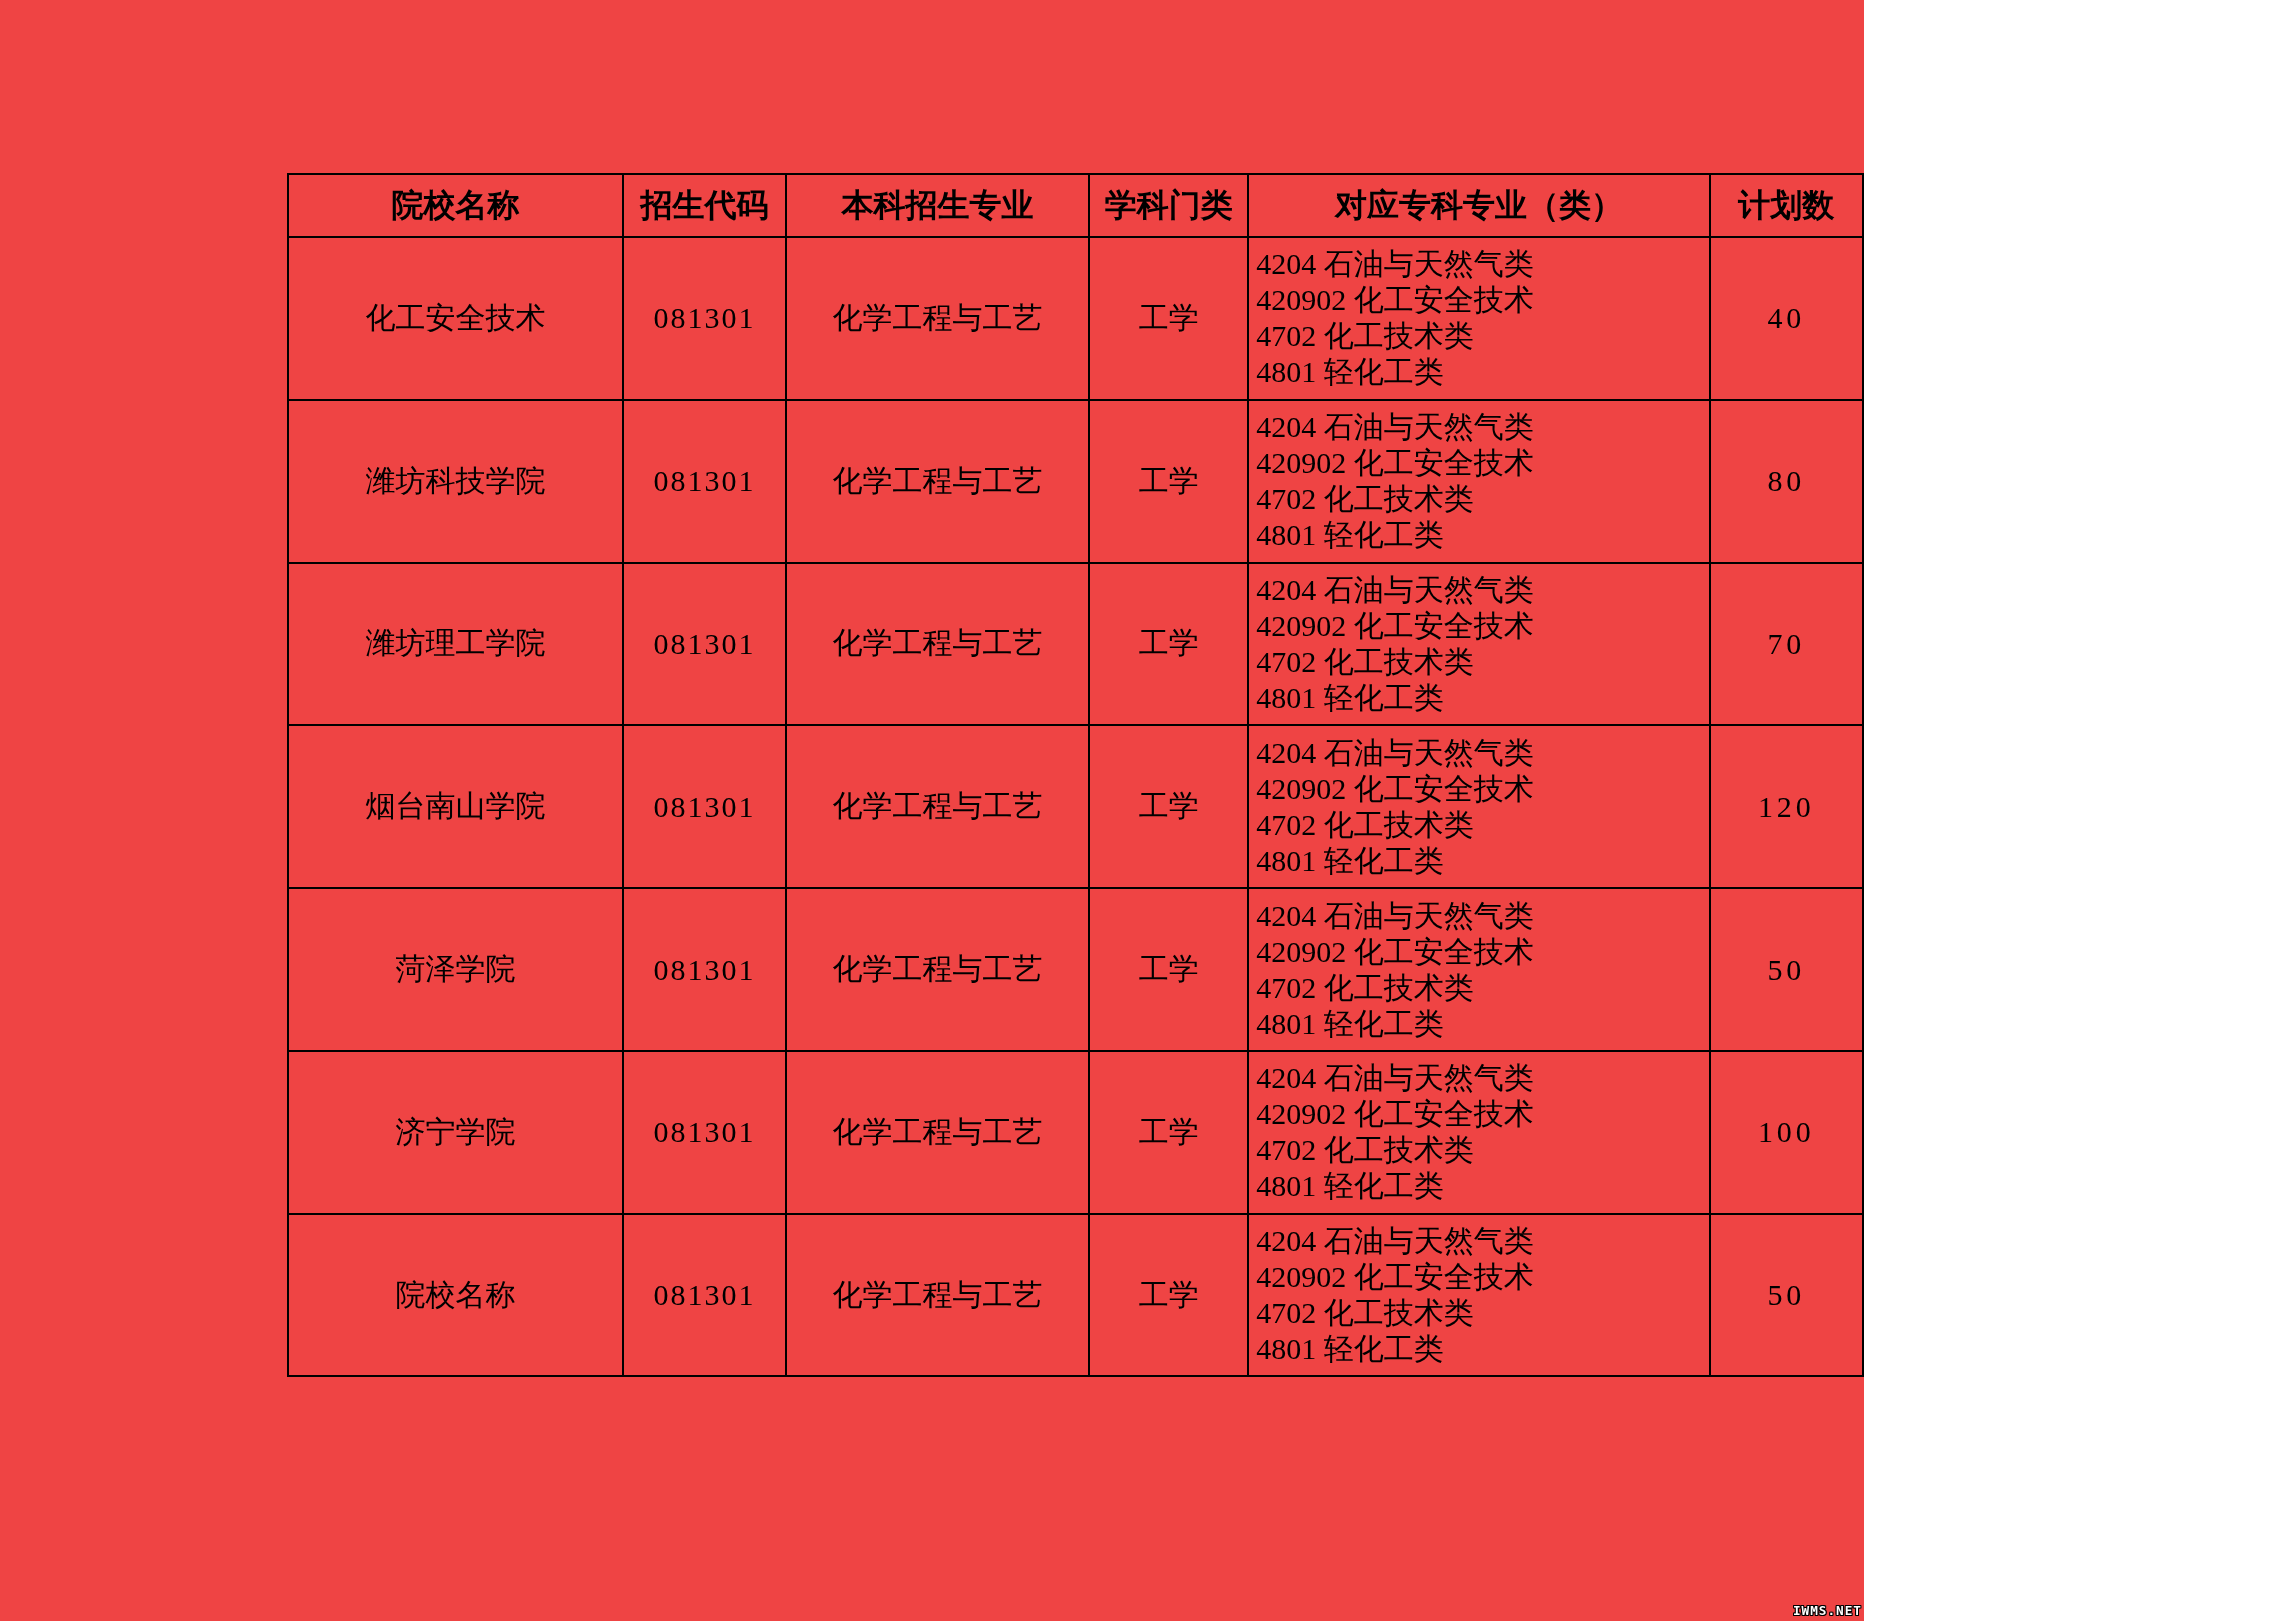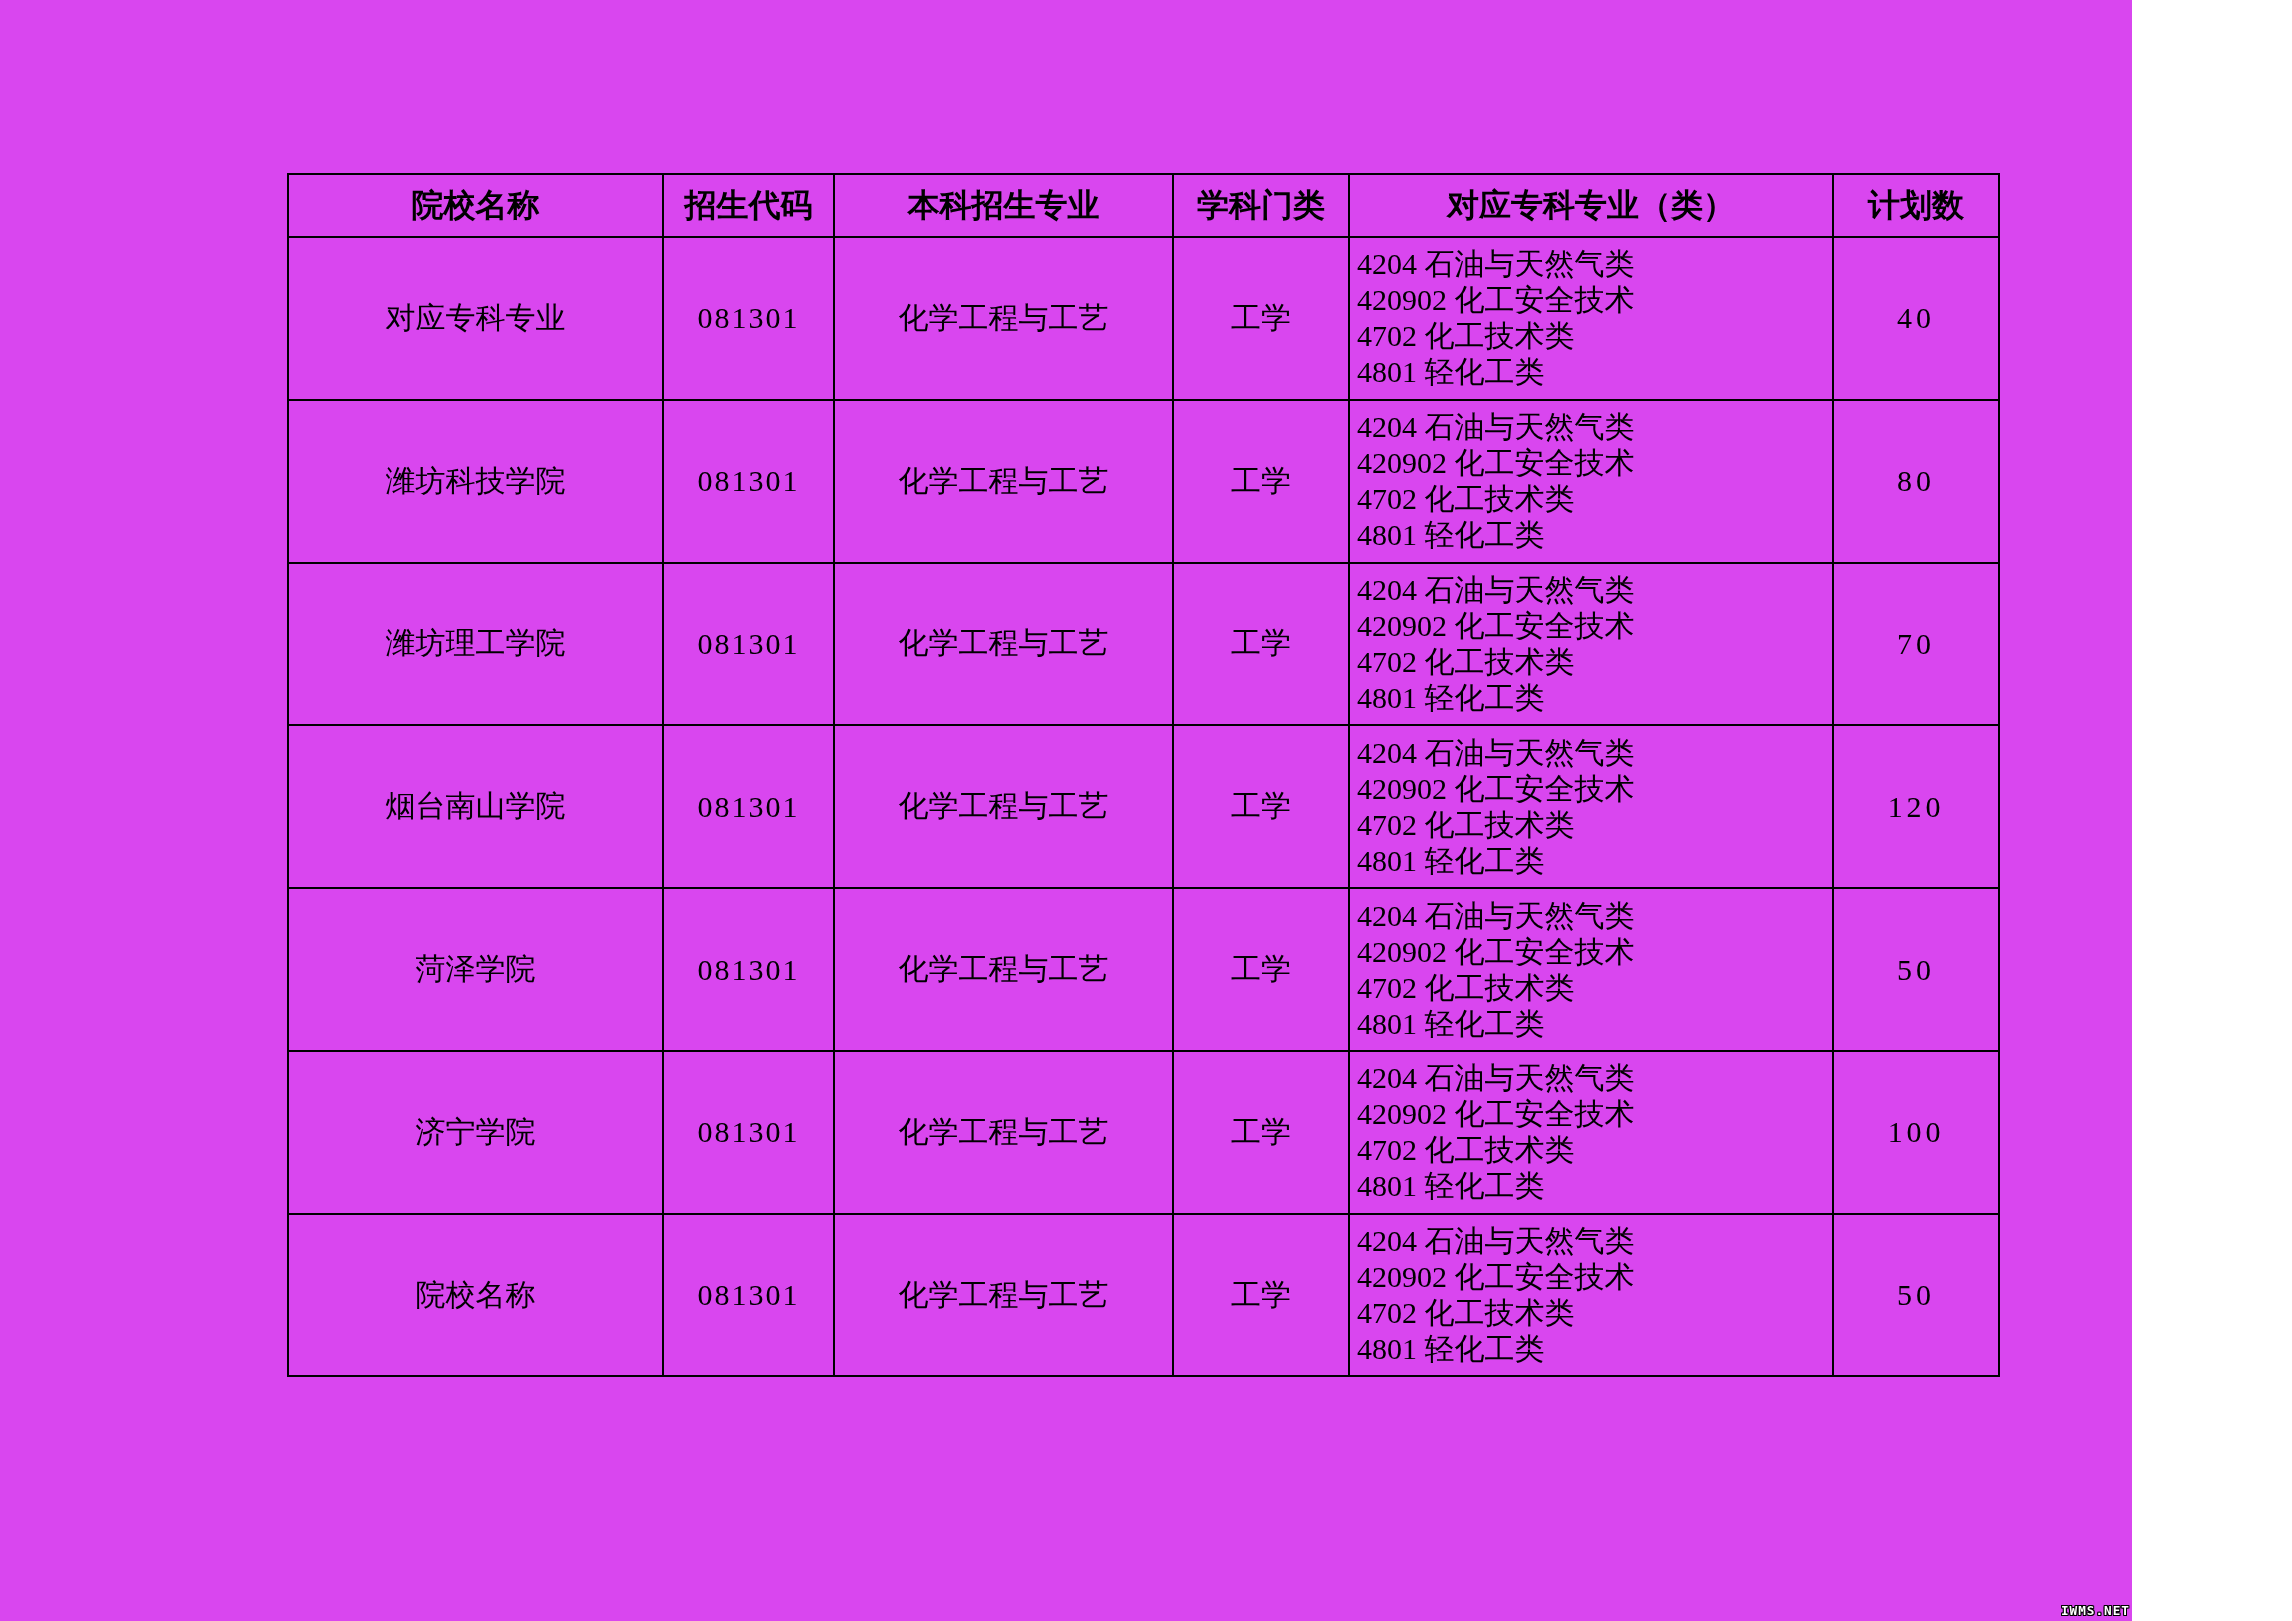--- a/index.html
+++ b/index.html
@@ -2,23 +2,23 @@
 <html><head>
 <meta charset="utf-8">
 <style>
   html, body {
     margin: 0;
     padding: 0;
     background: #ffffff;
   }
   .page {
     position: relative;
-    width: 2132px;
+    width: 1864px;
     height: 1621px;
-    background: #d946ef;
+    background: #ef4444;
     overflow: hidden;
     font-family: "Liberation Serif", "DejaVu Serif", serif;
     color: #000000;
   }
   table.doc-table {
     position: absolute;
     left: 287px;
     top: 173px;
     border-collapse: collapse;
     table-layout: fixed;
@@ -98,21 +98,21 @@
         <th>院校名称</th>
         <th>招生代码</th>
         <th>本科招生专业</th>
         <th>学科门类</th>
         <th>对应专科专业（类）</th>
         <th>计划数</th>
       </tr>
     </thead>
     <tbody>
     <tr>
-      <td class="c-school">对应专科专业</td>
+      <td class="c-school">化工安全技术</td>
       <td class="c-code">081301</td>
       <td class="c-major">化学工程与工艺</td>
       <td class="c-cat">工学</td>
       <td class="c-voc">
             <div class="major-line">4204 石油与天然气类</div>
             <div class="major-line">420902 化工安全技术</div>
             <div class="major-line">4702 化工技术类</div>
             <div class="major-line">4801 轻化工类</div>
           </td>
       <td class="c-plan">40</td>

